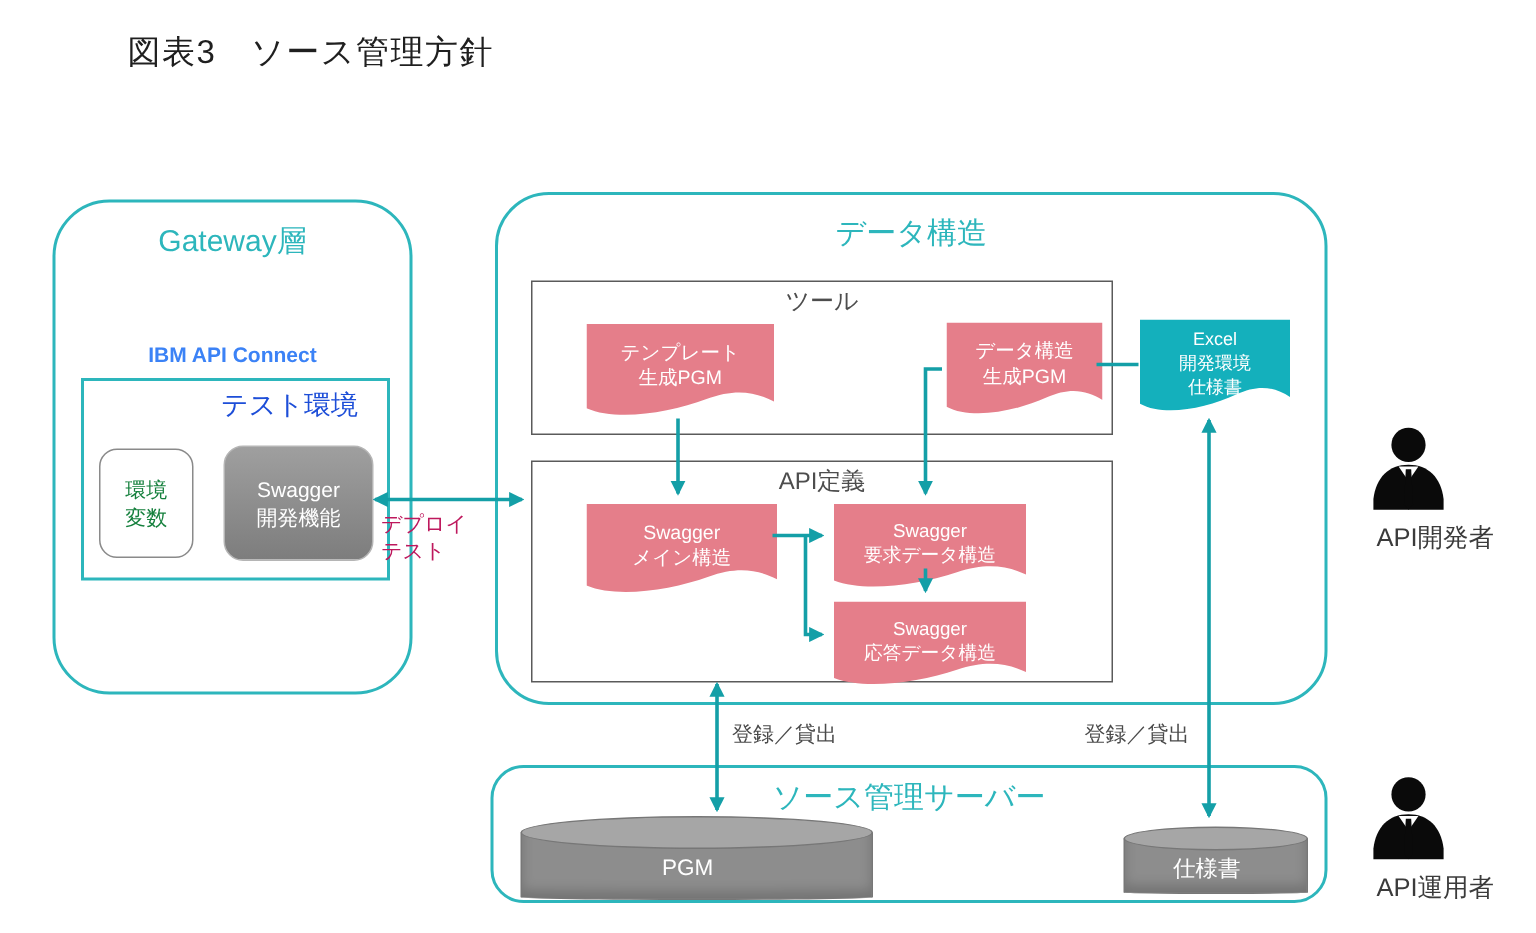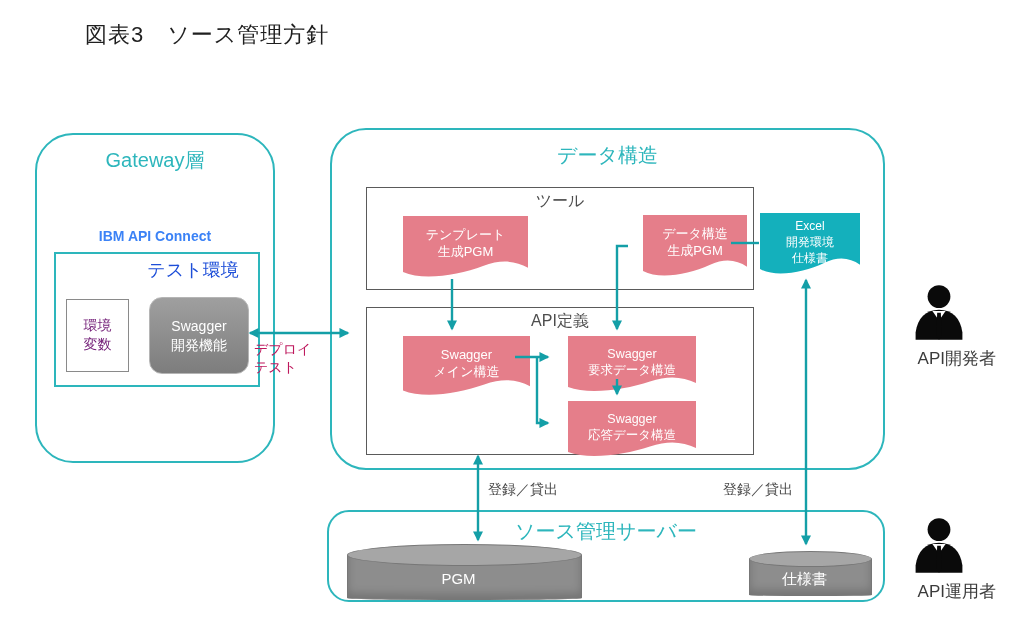--- a/index.html
+++ b/index.html
@@ -11,37 +11,37 @@
   }
   .abs { position:absolute; }
   .pre { white-space:pre-line; }
   .center { text-align:center; }
 
   .page-title { left:85px; top:20px; font-size:22px; color:#1f1f1f; letter-spacing:1px; }
 
   .teal-box { position:absolute; border:2px solid var(--teal); background:#fff; box-sizing:border-box; }
   .teal-title { color:var(--teal); font-size:20px; text-align:center; width:100%; position:absolute; }
 
-  .gray-frame { position:absolute; border:1.5px solid #5a5a5a; background:#fff; box-sizing:border-box;margin-left:12px; }
+  .gray-frame { position:absolute; border:1.5px solid #5a5a5a; background:#fff; box-sizing:border-box; }
   .frame-label { position:absolute; top:3px; left:0; width:100%; text-align:center; font-size:16px; color:#4d4d4d; }
 
   .doc { position:absolute; }
   .doc svg { position:absolute; inset:0; width:100%; height:100%; }
   .doc.pink svg path { fill:var(--pink); }
   .doc.excel svg path { fill:var(--excel); }
   .doc .doc-text {
     position:absolute; left:0; right:0; top:0; bottom:14%;
     display:flex; align-items:center; justify-content:center;
     color:#fff; text-align:center; line-height:1.3; white-space:pre-line;
   }
 
   .env-box {
-    position:absolute; background:#fff; border:1.5px solid #8a8a8a; border-radius:0;
+    position:absolute; background:#fff; border:1.5px solid #8a8a8a; border-radius:12px;
     display:flex; align-items:center; justify-content:center;
-    color:#701a75; font-size:14px; line-height:1.3; box-sizing:border-box;font-family:Liberation Serif, serif;
+    color:#15803d; font-size:14px; line-height:1.3; box-sizing:border-box;
   }
   .swg-box {
     position:absolute; background:linear-gradient(#9f9f9f,#7d7d7d); border:1px solid #b5b5b5;
     border-radius:13px; display:flex; align-items:center; justify-content:center;
     color:#fff; font-size:14px; line-height:1.35; box-sizing:border-box;
   }
 
   .cyl { position:absolute; }
   .cyl .body { position:absolute; left:0; right:0; bottom:0; background:var(--cyl);
     border:1px solid #777; border-radius:0 0 999px 999px / 0 0 16px 16px; box-sizing:border-box;

